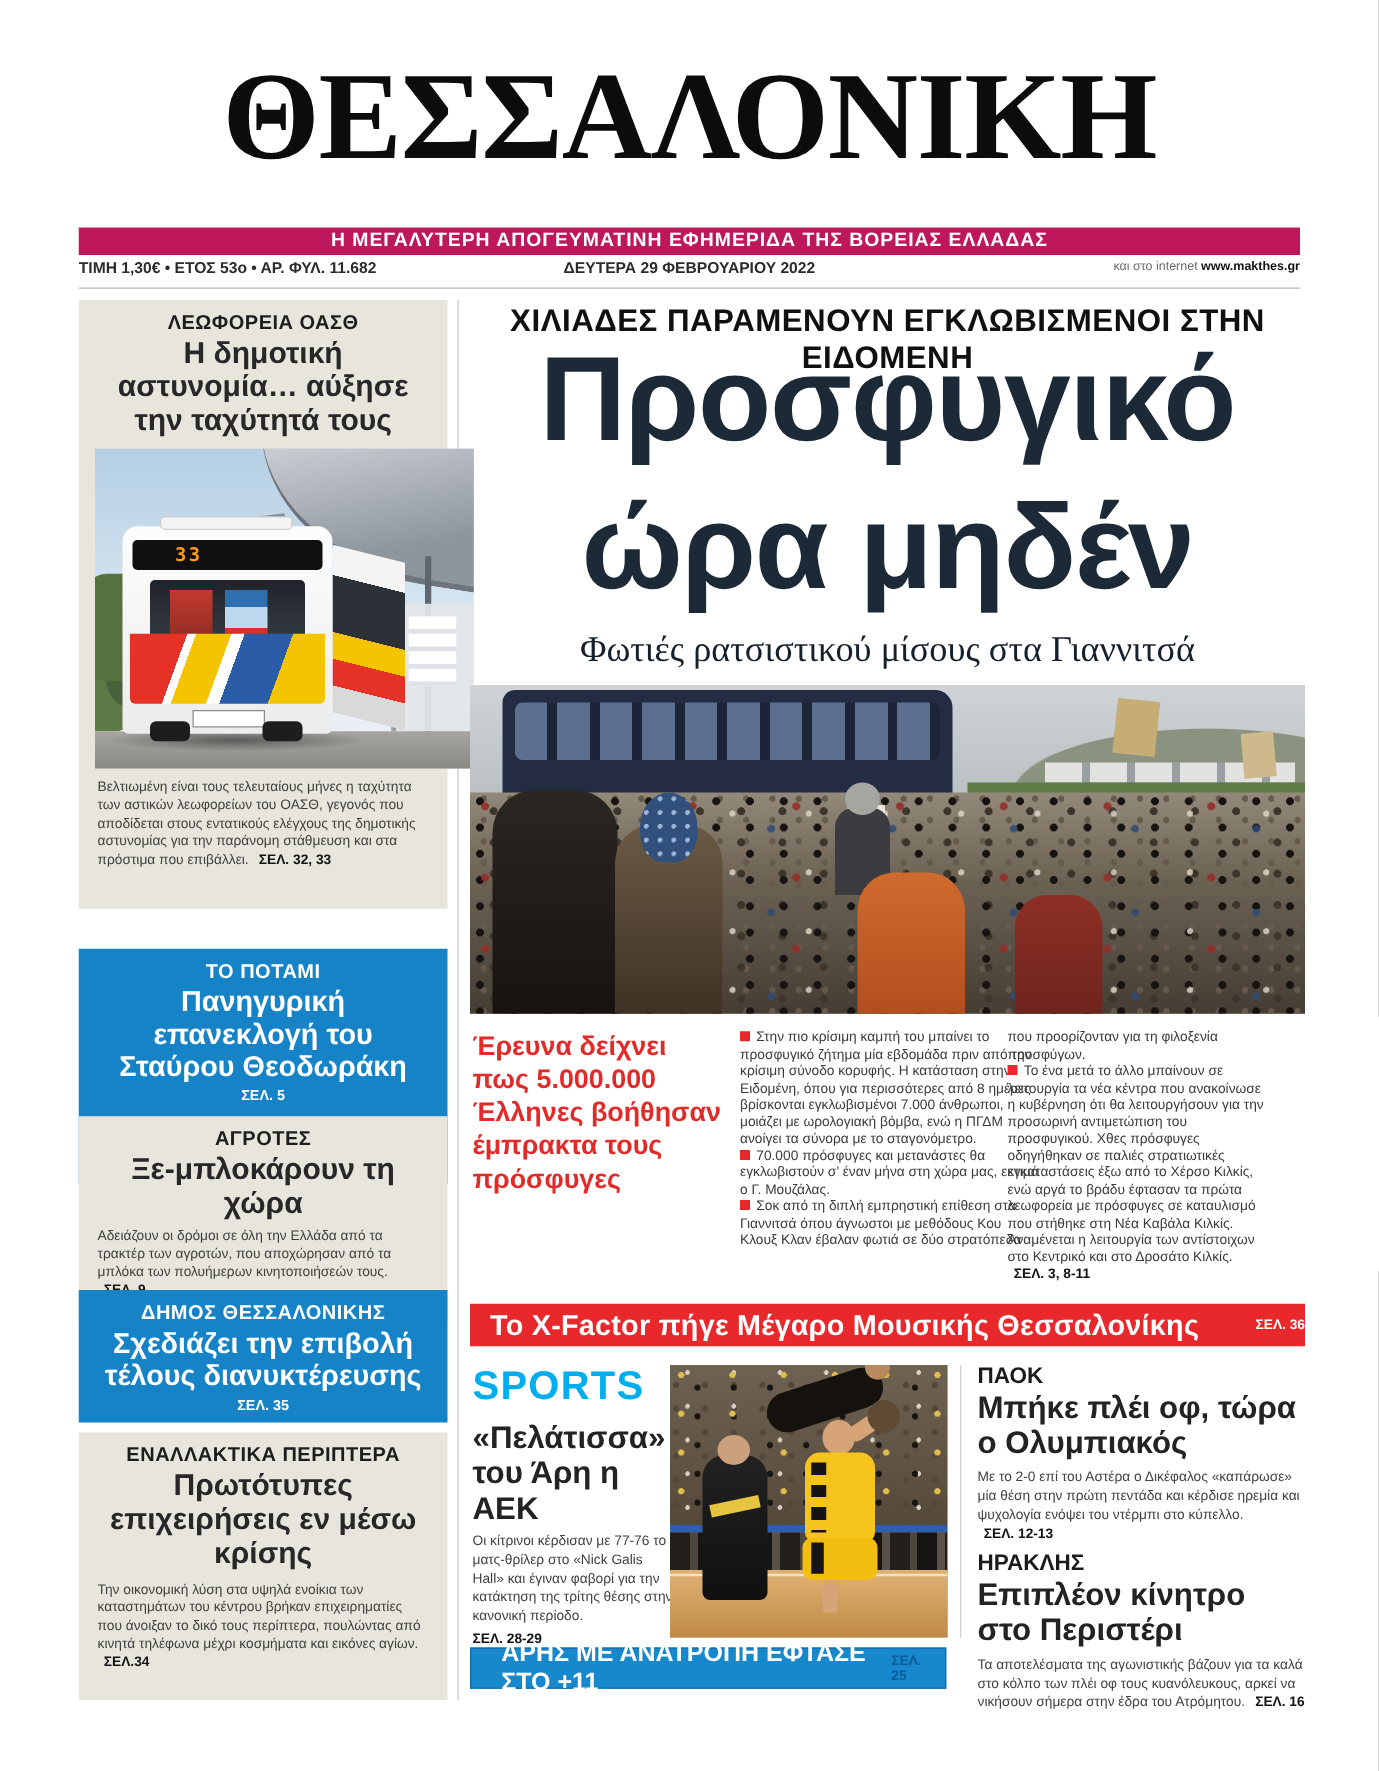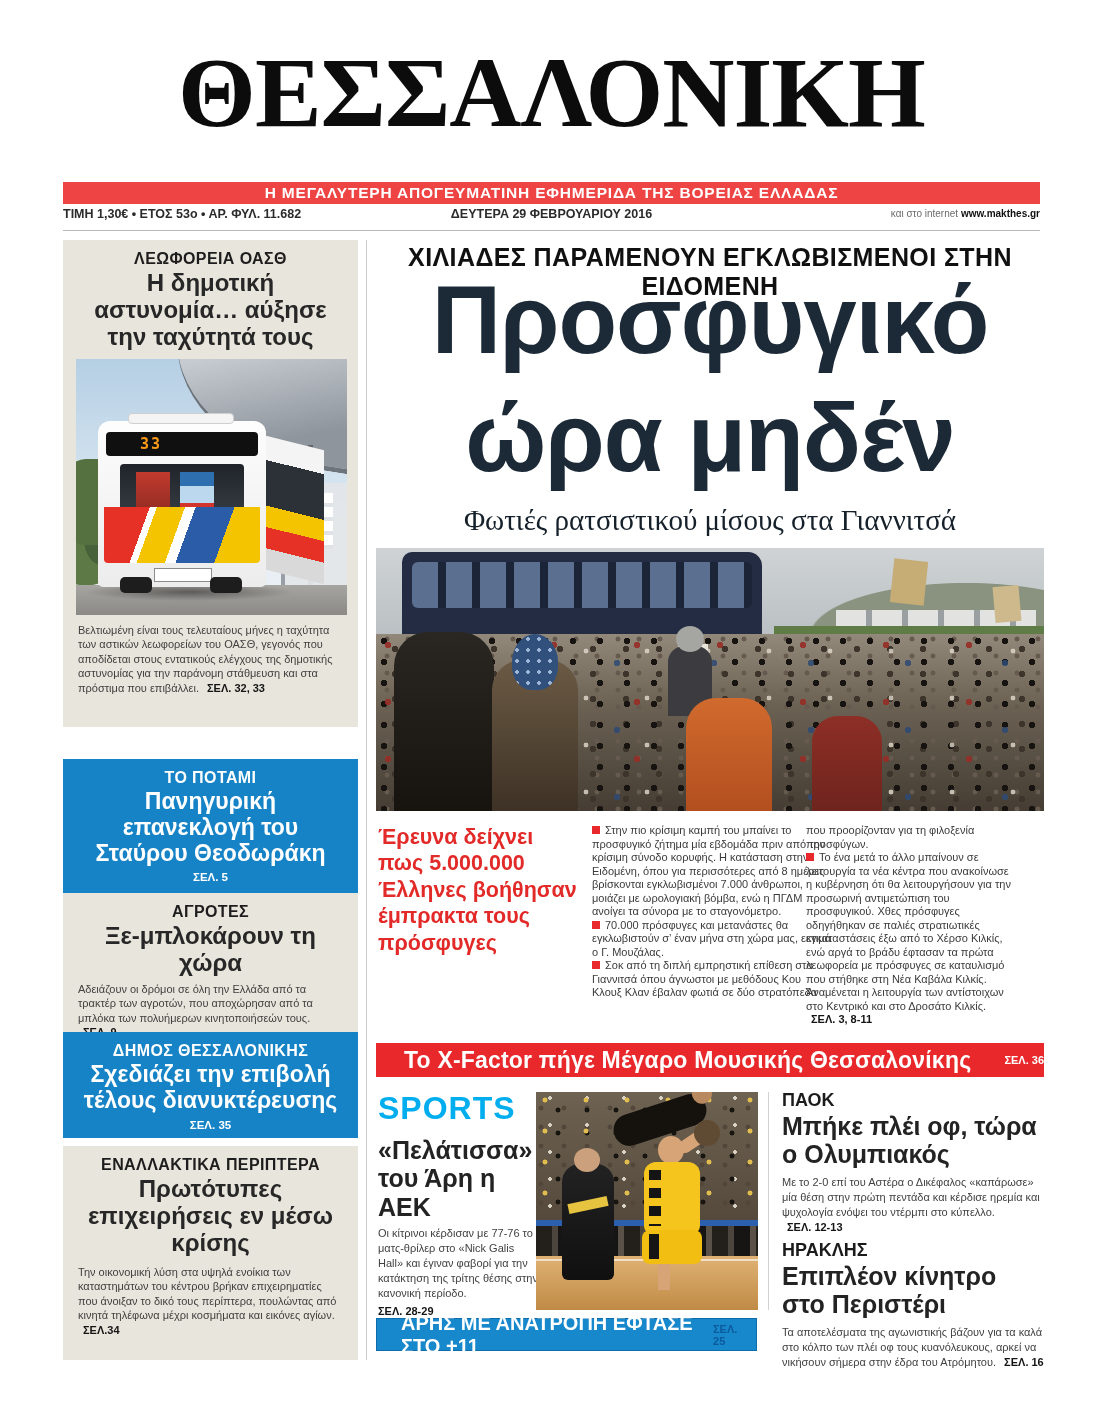--- a/index.html
+++ b/index.html
@@ -3,21 +3,21 @@
 <meta charset="utf-8">
 <style>
   html,body{margin:0;padding:0;background:#9a9a9a;}
   .page{position:relative;width:1103px;height:1417px;margin:0 auto;background:#ffffff;
         font-family:"Liberation Sans", sans-serif;overflow:hidden;color:#222;}
 
   
   .mh-title{position:absolute;left:0;top:38px;width:100%;text-align:center;
     font-family:"Liberation Serif","DejaVu Serif",serif;font-weight:700;
     font-size:100px;line-height:1.1;letter-spacing:-1px;color:#0c0c0c;}
-  .mh-tagline{position:absolute;left:63px;top:182px;width:977px;height:22px;background:#ef4444;
+  .mh-tagline{position:absolute;left:63px;top:182px;width:977px;height:22px;background:#be185d;
     color:#fff;font-weight:700;font-size:15.5px;letter-spacing:.8px;text-align:center;line-height:22px;}
   .mh-info{position:absolute;left:63px;top:207px;width:977px;height:18px;font-size:12.5px;color:#3a3a3a;}
   .mh-price{position:absolute;left:0;top:0;font-weight:700;color:#2b2b2b;}
   .mh-date{position:absolute;left:50%;top:0;transform:translateX(-50%);font-weight:700;color:#2b2b2b;}
   .mh-net{position:absolute;right:0;top:1px;font-size:10px;color:#6b6b6b;}
   .mh-net b{color:#111;}
   .mh-rule{position:absolute;left:63px;top:230px;width:977px;height:1px;background:#b9b9b9;}
   .v-divider{position:absolute;left:366px;top:240px;width:1px;height:1120px;background:#cccccc;}
 
   
@@ -27,21 +27,21 @@
   .sb-kick{font-size:16px;font-weight:700;letter-spacing:.4px;color:#1d1d1d;}
   .blue .sb-kick{color:#fff;}
   .sb-head{font-size:24px;font-weight:700;line-height:1.12;margin-top:2px;color:#272727;}
   .blue .sb-head{color:#fff;}
   .sb-body{font-size:11px;line-height:1.32;color:#3f3f3f;text-align:left;margin:8px 2px 0;}
   .sb-ref{font-size:11.5px;font-weight:700;margin-top:5px;}
   .pref{font-weight:700;color:#141414;white-space:nowrap;margin-left:5px;}
 
   
   .bus-photo{position:relative;width:271px;height:256px;margin:8px auto 0;overflow:hidden;
-    background:linear-gradient(#b5cfe4 0%,#d9e7f1 55%,#e9eff4 62%);}
+    background:linear-gradient(#b5cfe4 0%,#d9e7f1 55%,#e9eff4 62%);padding-left:32px;}
   .bp-trees{position:absolute;left:-16px;top:100px;width:64px;height:86px;border-radius:40%;
     background:#54713f;box-shadow:16px 28px 0 -8px #47613a,-6px 46px 0 -6px #5d7a46;}
   .bp-lamp{position:absolute;left:118px;top:56px;width:2px;height:64px;background:#8a8f94;}
   .bp-lamp::before{content:"";position:absolute;left:-2px;top:0;width:36px;height:3px;background:#8a8f94;
     transform:rotate(-7deg);transform-origin:left;}
   .bp-canopy{position:absolute;right:-34px;top:-30px;width:212px;height:128px;
     background:linear-gradient(160deg,#ccd1d6 20%,#8e959c 75%);
     border-radius:0 0 0 150px / 0 0 0 118px;transform:rotate(9deg);border-bottom:5px solid #6d747b;}
   .bp-canopy-pole{position:absolute;right:34px;top:86px;width:5px;height:142px;background:#5f666d;}
   .bp-shelter{position:absolute;right:0;top:124px;width:62px;height:102px;background:rgba(227,230,233,.95);
@@ -124,21 +124,21 @@
     color:#e22a28;line-height:1.23;text-align:left;}
   .mcol{position:absolute;top:824px;font-size:11px;line-height:13.5px;color:#3b3b3b;text-align:left;}
   .mcol2{left:592px;width:240px;}
   .mcol3{left:806px;width:206px;}
   .mcol p{margin:0;}
   .redsq{display:inline-block;width:8px;height:8px;background:#e8282b;margin-right:5px;}
 
   
   .xbanner{position:absolute;left:376px;top:1043px;width:668px;height:34px;background:#e8282b;
     display:flex;align-items:center;}
-  .xb-text{color:#fff;font-weight:700;font-size:23px;padding-left:28px;letter-spacing:.2px;}
+  .xb-text{color:#fff;font-weight:700;font-size:23px;padding-left:16px;letter-spacing:.2px;}
   .xb-ref{margin-left:auto;color:#fff;font-weight:700;font-size:11px;}
   .aris-strip{position:absolute;left:376px;top:1318px;width:381px;height:33px;background:#1888cc;
     display:flex;align-items:center;border:1px solid #0f6cab;box-sizing:border-box;}
   .as-text{color:#fff;font-weight:700;font-size:20px;padding-left:24px;}
   .as-ref{margin-left:auto;padding-right:10px;color:#0b5a9b;font-weight:700;font-size:11px;}
 
   
   .sports-logo{position:absolute;left:378px;top:1090px;font-size:32px;font-weight:700;
     color:#00aeef;letter-spacing:1px;}
   .aris-head{position:absolute;left:378px;top:1136px;width:170px;font-size:25px;font-weight:700;
@@ -186,21 +186,21 @@
 </style>
 </head>
 <body>
 
 <div class="page">
 
   <div class="mh-title">ΘΕΣΣΑΛΟΝΙΚΗ</div>
   <div class="mh-tagline">Η ΜΕΓΑΛΥΤΕΡΗ ΑΠΟΓΕΥΜΑΤΙΝΗ ΕΦΗΜΕΡΙΔΑ ΤΗΣ ΒΟΡΕΙΑΣ ΕΛΛΑΔΑΣ</div>
   <div class="mh-info">
     <span class="mh-price">ΤΙΜΗ 1,30€ • ΕΤΟΣ 53ο • ΑΡ. ΦΥΛ. 11.682</span>
-    <span class="mh-date">ΔΕΥΤΕΡΑ 29 ΦΕΒΡΟΥΑΡΙΟΥ 2016</span>
+    <span class="mh-date">ΔΕΥΤΕΡΑ 29 ΦΕΒΡΟΥΑΡΙΟΥ 2022</span>
     <span class="mh-net">
       <span>και στο internet</span>
       <b>www.makthes.gr</b>
     </span>
   </div>
   <div class="mh-rule"></div>
   <div class="v-divider"></div>
 
   <div class="sbox gray" style="top:240px;height:487px;">
     <div class="sb-kick">ΛΕΩΦΟΡΕΙΑ ΟΑΣΘ</div>

